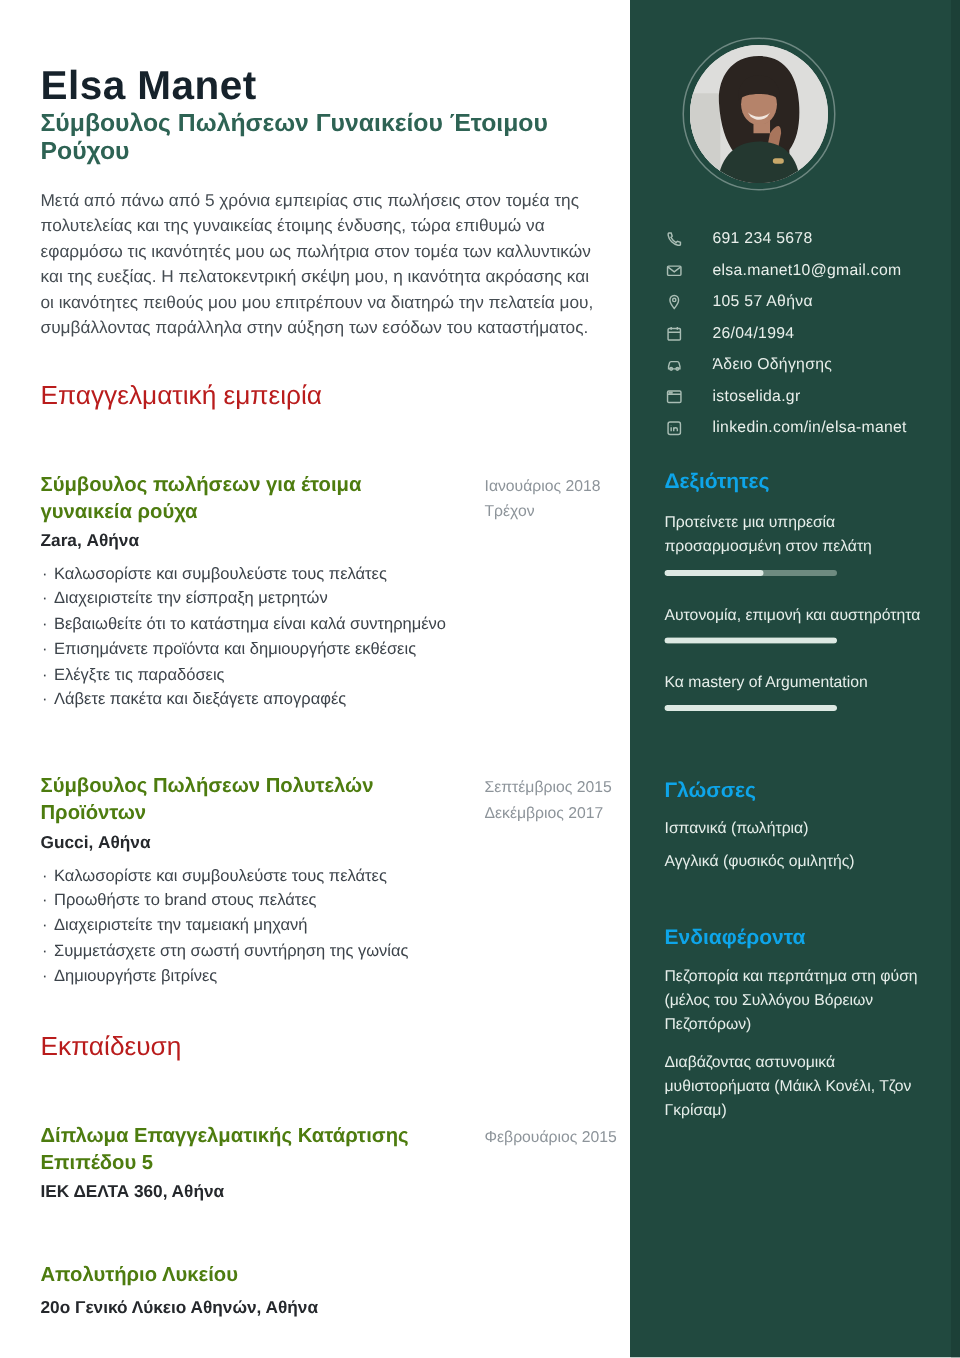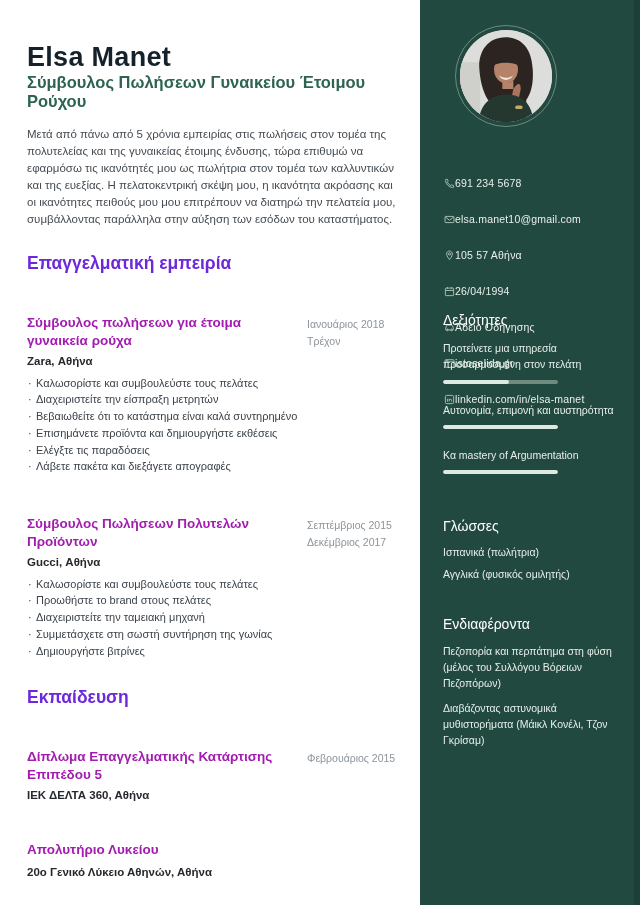--- a/index.html
+++ b/index.html
@@ -11,26 +11,26 @@
     overflow:hidden;
   }
   .page { position:absolute; inset:0; width:640px; height:678px; background:#fff; }
 
   
   .main { position:absolute; left:0; top:0; width:420px; padding:42px 24px 0 27px; }
   .name { font-size:27px; font-weight:700; color:#16222b; letter-spacing:.3px; }
   .headline { font-size:16.5px; font-weight:700; color:#2e6354; }
   .summary { margin-top:15px; font-size:11.5px; line-height:1.48; color:#454c52; width:372px; }
 
-  .section-heading { font-size:17.5px; font-weight:700; color:#6d28d9; margin-top:25px; }
+  .section-heading { font-size:17.5px; font-weight:400; color:#b91c1c; margin-top:25px; }
 
   .job, .edu { margin-top:15px; position:relative; }
   .job-head { position:relative; min-height:20px; }
-  .job-title, .edu-title { font-size:13.5px; font-weight:700; color:#a21caf; width:262px; line-height:1.32;margin-top:40px; }
-  .dates { position:absolute; left:280px; top:2px; font-size:10.5px; color:#8d949a; line-height:1.65; width:105px; }
+  .job-title, .edu-title { font-size:13.5px; font-weight:700; color:#4d7c0f; width:262px; line-height:1.32;margin-top:40px; }
+  .dates { position:absolute; left:296px; top:2px; font-size:10.5px; color:#8d949a; line-height:1.65; width:105px; }
   .company, .school { font-size:11.5px; font-weight:700; color:#25282c; margin-top:5px; }
   .bullets { margin-top:8px; list-style:none; }
   .bullets li { font-size:11px; color:#3c434a; line-height:1.52; padding-left:9px; position:relative; }
   .bullets li::before { content:"·"; position:absolute; left:1px; top:0; color:#3c434a; }
   .edu { margin-top:19px; }
   .edu + .edu { margin-top:23px; }
 
   
   .sidebar {
     position:absolute; left:420px; top:0; width:220px; height:905px;
@@ -41,27 +41,27 @@
     position:absolute; left:35px; top:25px; width:102px; height:102px;
     border:1px solid rgba(255,255,255,.35); border-radius:50%;
   }
   .photo {
     position:absolute; left:40px; top:30px; width:92px; height:92px;
     border-radius:50%; overflow:hidden; background:#d8d8d6;
   }
   .photo svg { display:block; width:100%; height:100%; }
 
   .contact { position:absolute; left:23px; top:153px; width:185px; }
-  .contact-row { display:flex; align-items:flex-end; gap:0; margin-bottom:9px;margin-top:24px; }
+  .contact-row { display:flex; align-items:flex-end; gap:20px; margin-bottom:9px; }
   .contact-row .ico { flex:0 0 12px; height:12px; display:flex; align-items:center; justify-content:center; }
   .contact-row .ico svg { width:11px; height:11px; stroke:#a9bdb4; fill:none; stroke-width:1.4; }
   .contact-row span.txt { font-size:10.5px; color:#e9efeb; letter-spacing:.2px; }
 
   .side-body { position:absolute; left:23px; top:312px; width:173px; }
-  .side-h { font-size:14px; font-weight:400; color:#ffffff; margin-bottom:12px; }
+  .side-h { font-size:14px; font-weight:700; color:#0ea5e9; margin-bottom:12px; }
   .skill { margin-bottom:18px; }
   .skill-label { font-size:10.5px; line-height:1.55; color:#e6eeea; margin-bottom:7px; }
   .bar { width:115px; height:4px; border-radius:2px; background:#6e8b80; overflow:hidden; }
   .bar-fill { height:100%; border-radius:2px; background:#dde9e3; }
 
   .side-gap { height:26px; }
   .lang-item { font-size:10.5px; color:#e6eeea; margin-bottom:10px; }
   .interest-item { font-size:10.5px; line-height:1.5; color:#e6eeea; margin-bottom:10px; }
 </style>
 </head>

